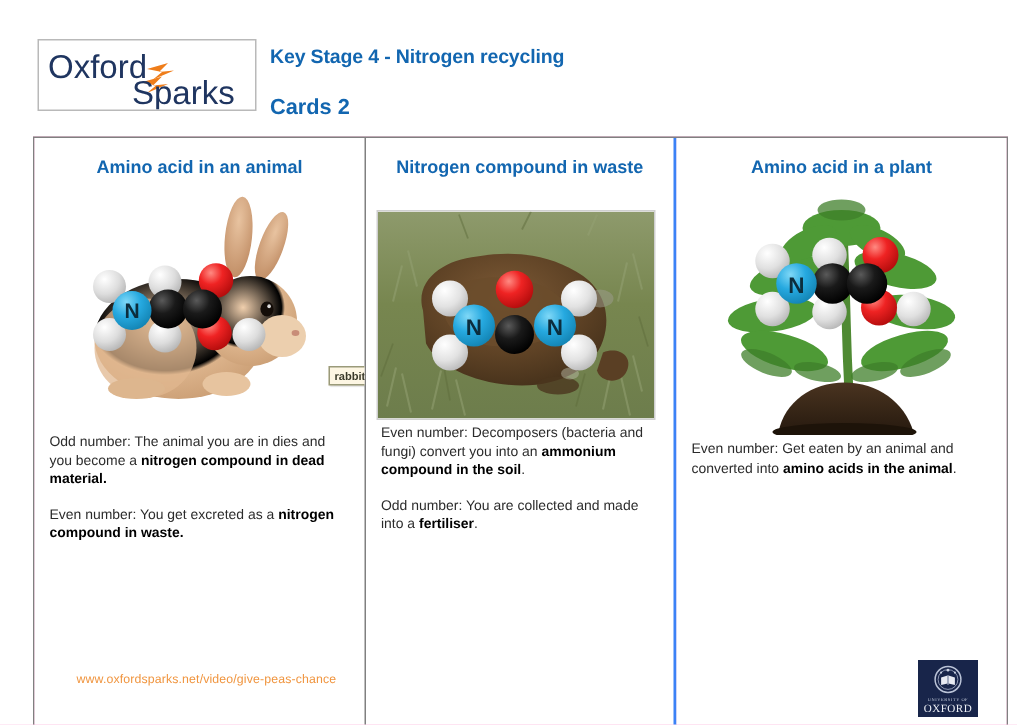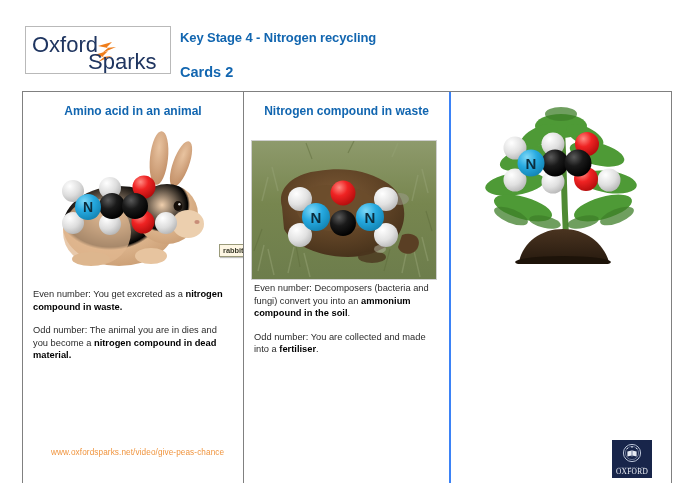--- a/index.html
+++ b/index.html
@@ -259,24 +259,24 @@
           <circle cx="41" cy="79" r="13" fill="url(#sphN)"></circle>
           <text x="41" y="84" text-anchor="middle" font-family="Liberation Sans, sans-serif" font-size="14" font-weight="bold" fill="#0c2d3d">N</text>
         </g>
       </svg>
     </div>
 
     <div class="tooltip">rabbit.jpg</div>
 
     <div class="card-text" style="top:196px;">
       <p>
-        <span>Even number: You get excreted as a </span><b>nitrogen compound in waste.</b><span></span>
+        <span>Odd number: The animal you are in dies and you become a </span><b>nitrogen compound in dead material.</b><span></span>
       </p>
       <p>
-        <span>Odd number: The animal you are in dies and you become a </span><b>nitrogen compound in dead material.</b><span></span>
+        <span>Even number: You get excreted as a </span><b>nitrogen compound in waste.</b><span></span>
       </p>
     </div>
   </div>
 
   <div class="card card-2">
     <div class="card-title">Nitrogen compound in waste</div>
 
     <div class="card-figure fig-dung">
       <svg width="184" height="138" viewBox="0 0 184 138" preserveAspectRatio="none">
         <defs>
@@ -366,20 +366,21 @@
       <p>
         <span>Even number: Decomposers (bacteria and fungi) convert you into an </span><b>ammonium compound in the soil</b><span>.</span>
       </p>
       <p>
         <span>Odd number: You are collected and made into a </span><b>fertiliser</b><span>.</span>
       </p>
     </div>
   </div>
 
   <div class="card card-3">
+    <div class="card-title">Amino acid in a plant</div>
 
     <div class="card-figure fig-plant">
       <svg width="180" height="168" viewBox="0 0 180 168">
         <defs>
           <linearGradient id="soilG" x1="0" y1="0" x2="0" y2="1">
             <stop offset="0%" stop-color="#4a3420"></stop>
             <stop offset="100%" stop-color="#271a0f"></stop>
           </linearGradient>
           <radialGradient id="sphW3" cx="35%" cy="28%" r="75%">
             <stop offset="0%" stop-color="#ffffff"></stop>
@@ -438,20 +439,23 @@
           <circle cx="115" cy="83" r="12" fill="url(#sphR3)"></circle>
           <circle cx="84" cy="67" r="13.5" fill="url(#sphK3)"></circle>
           <circle cx="107" cy="67" r="13.5" fill="url(#sphK3)"></circle>
           <circle cx="60" cy="67" r="13.5" fill="url(#sphN3)"></circle>
           <text x="60" y="73" text-anchor="middle" font-family="Liberation Sans, sans-serif" font-size="15" font-weight="bold" fill="#0c2d3d">N</text>
         </g>
       </svg>
     </div>
 
     <div class="card-text" style="top:201px;">
+      <p>
+        <span>Even number: Get eaten by an animal and converted into </span><b>amino acids in the animal</b><span>.</span>
+      </p>
     </div>
   </div>
 
 </div>
 
 <div class="footer-url">www.oxfordsparks.net/video/give-peas-chance</div>
 
 <div class="oxford-crest">
   <svg width="40" height="38" viewBox="0 0 40 38">
     <rect width="40" height="38" fill="#18254a"></rect>

